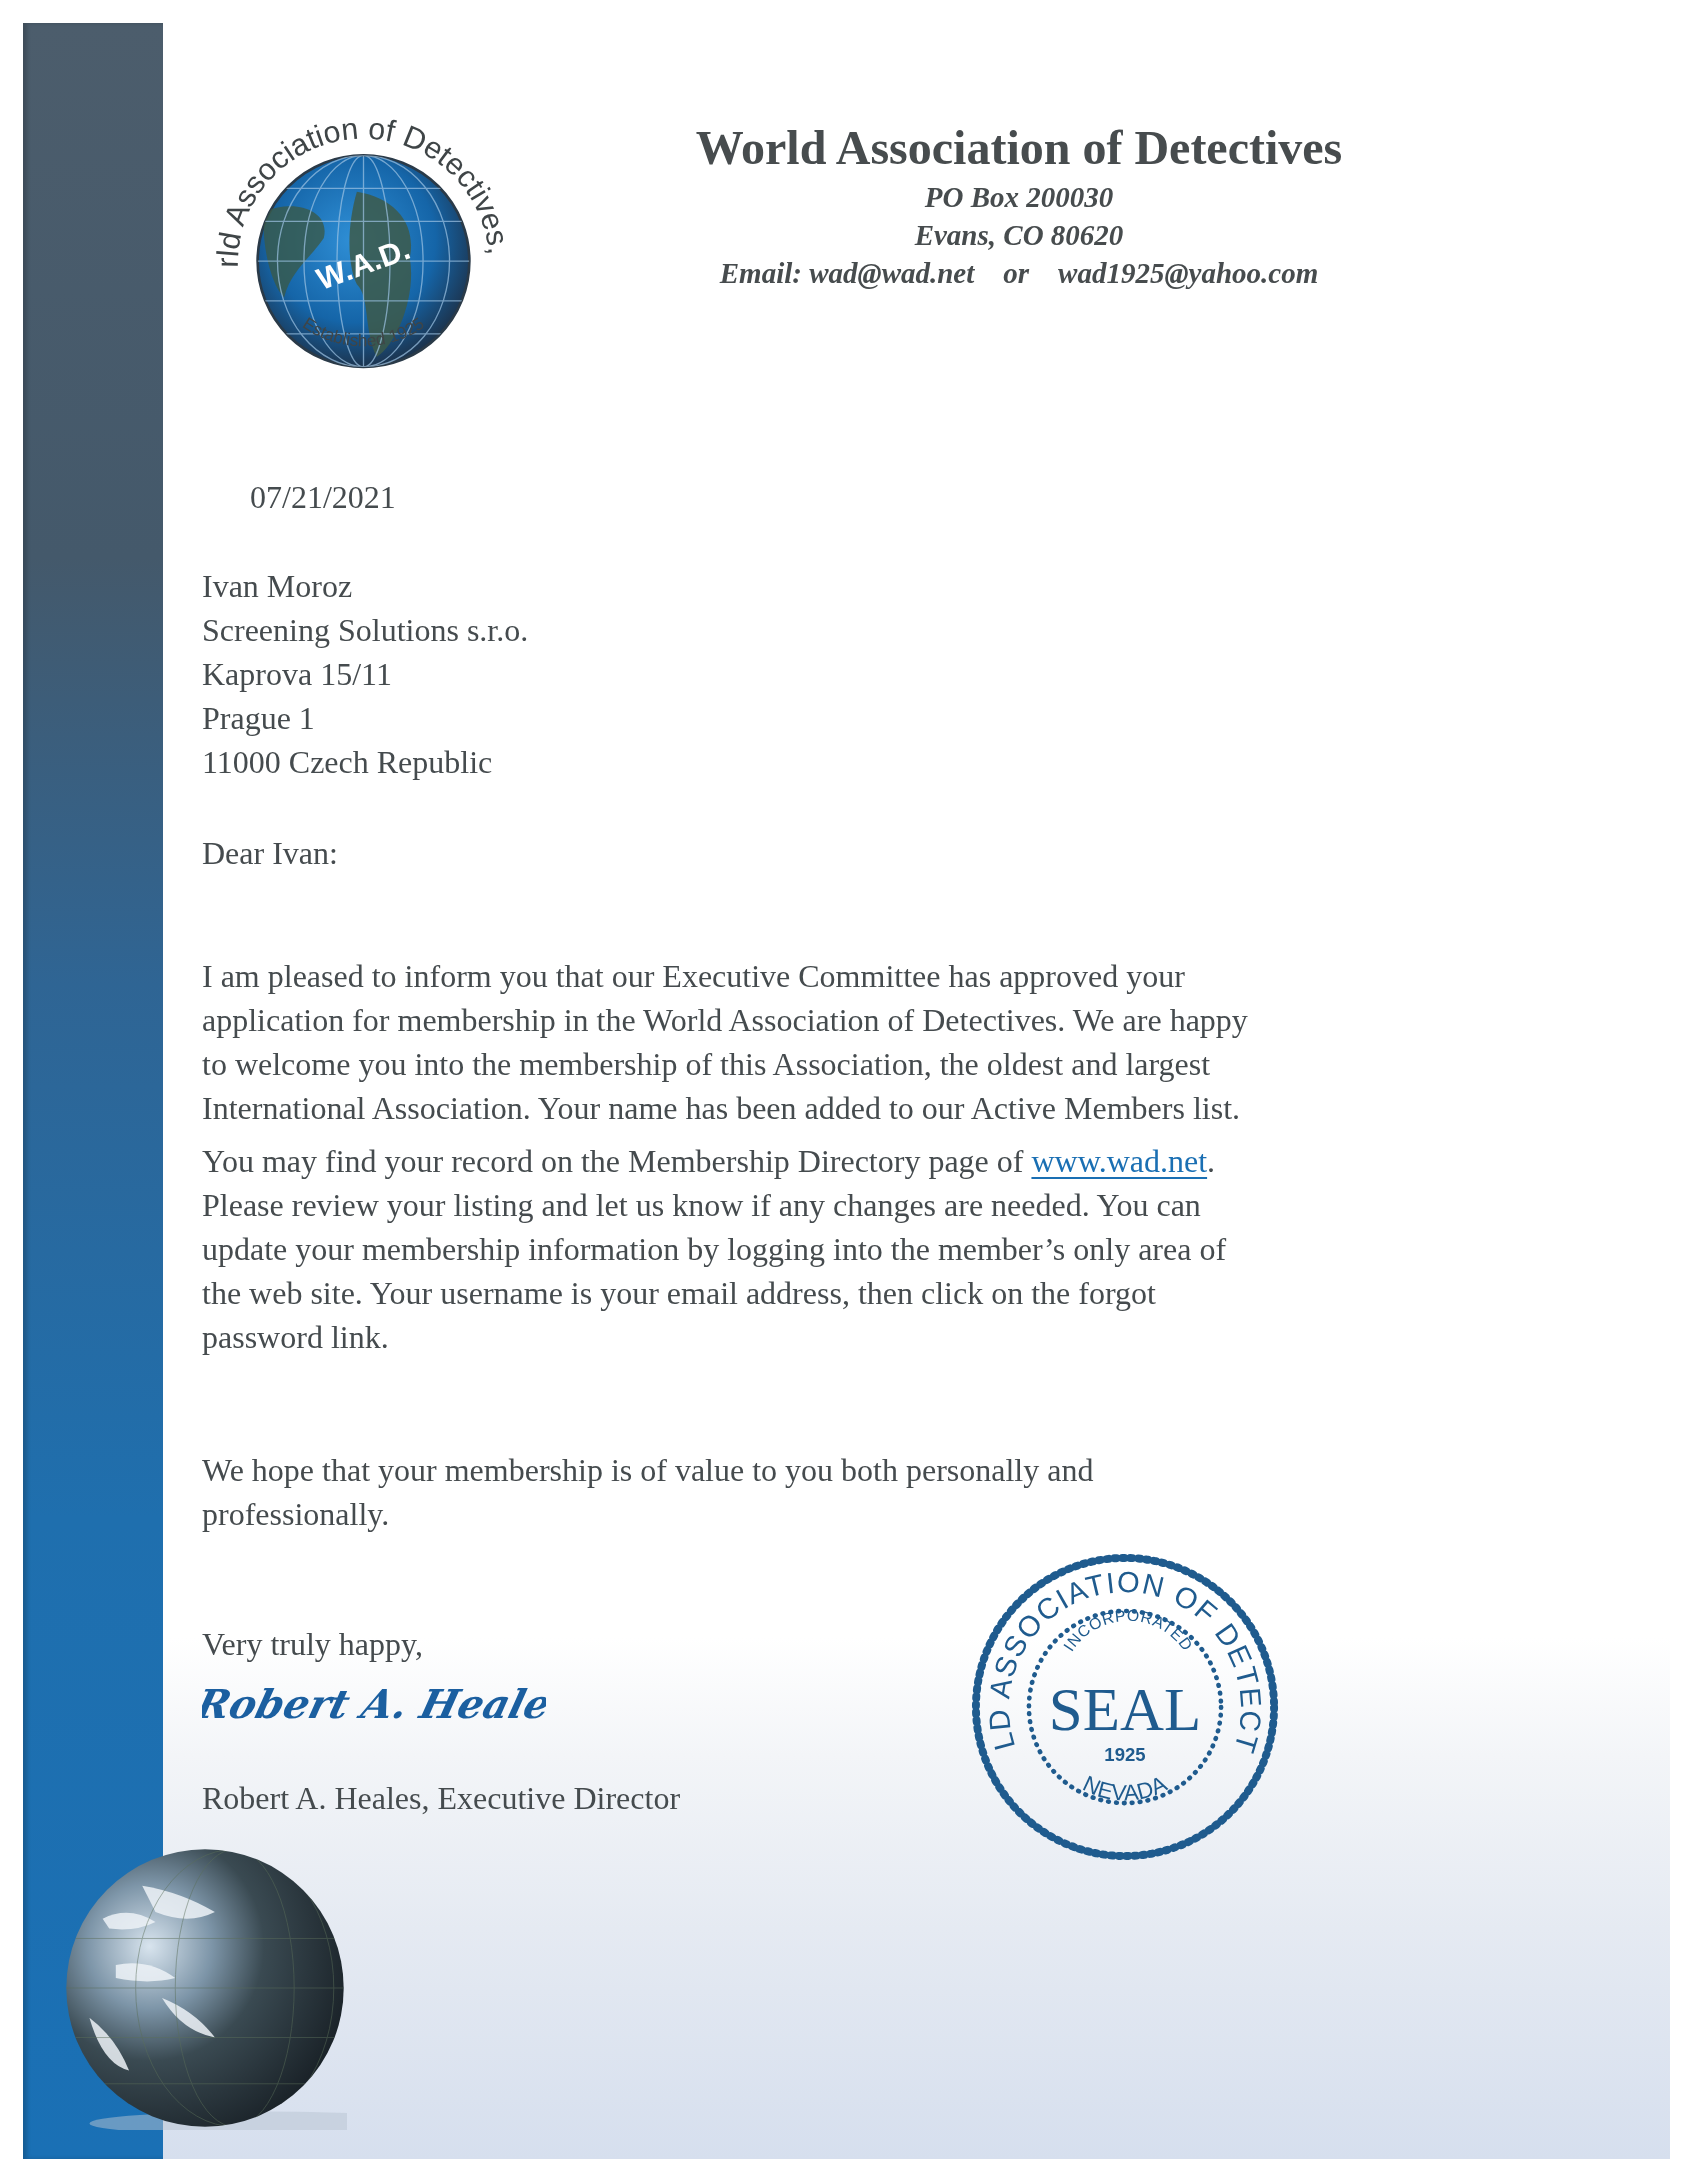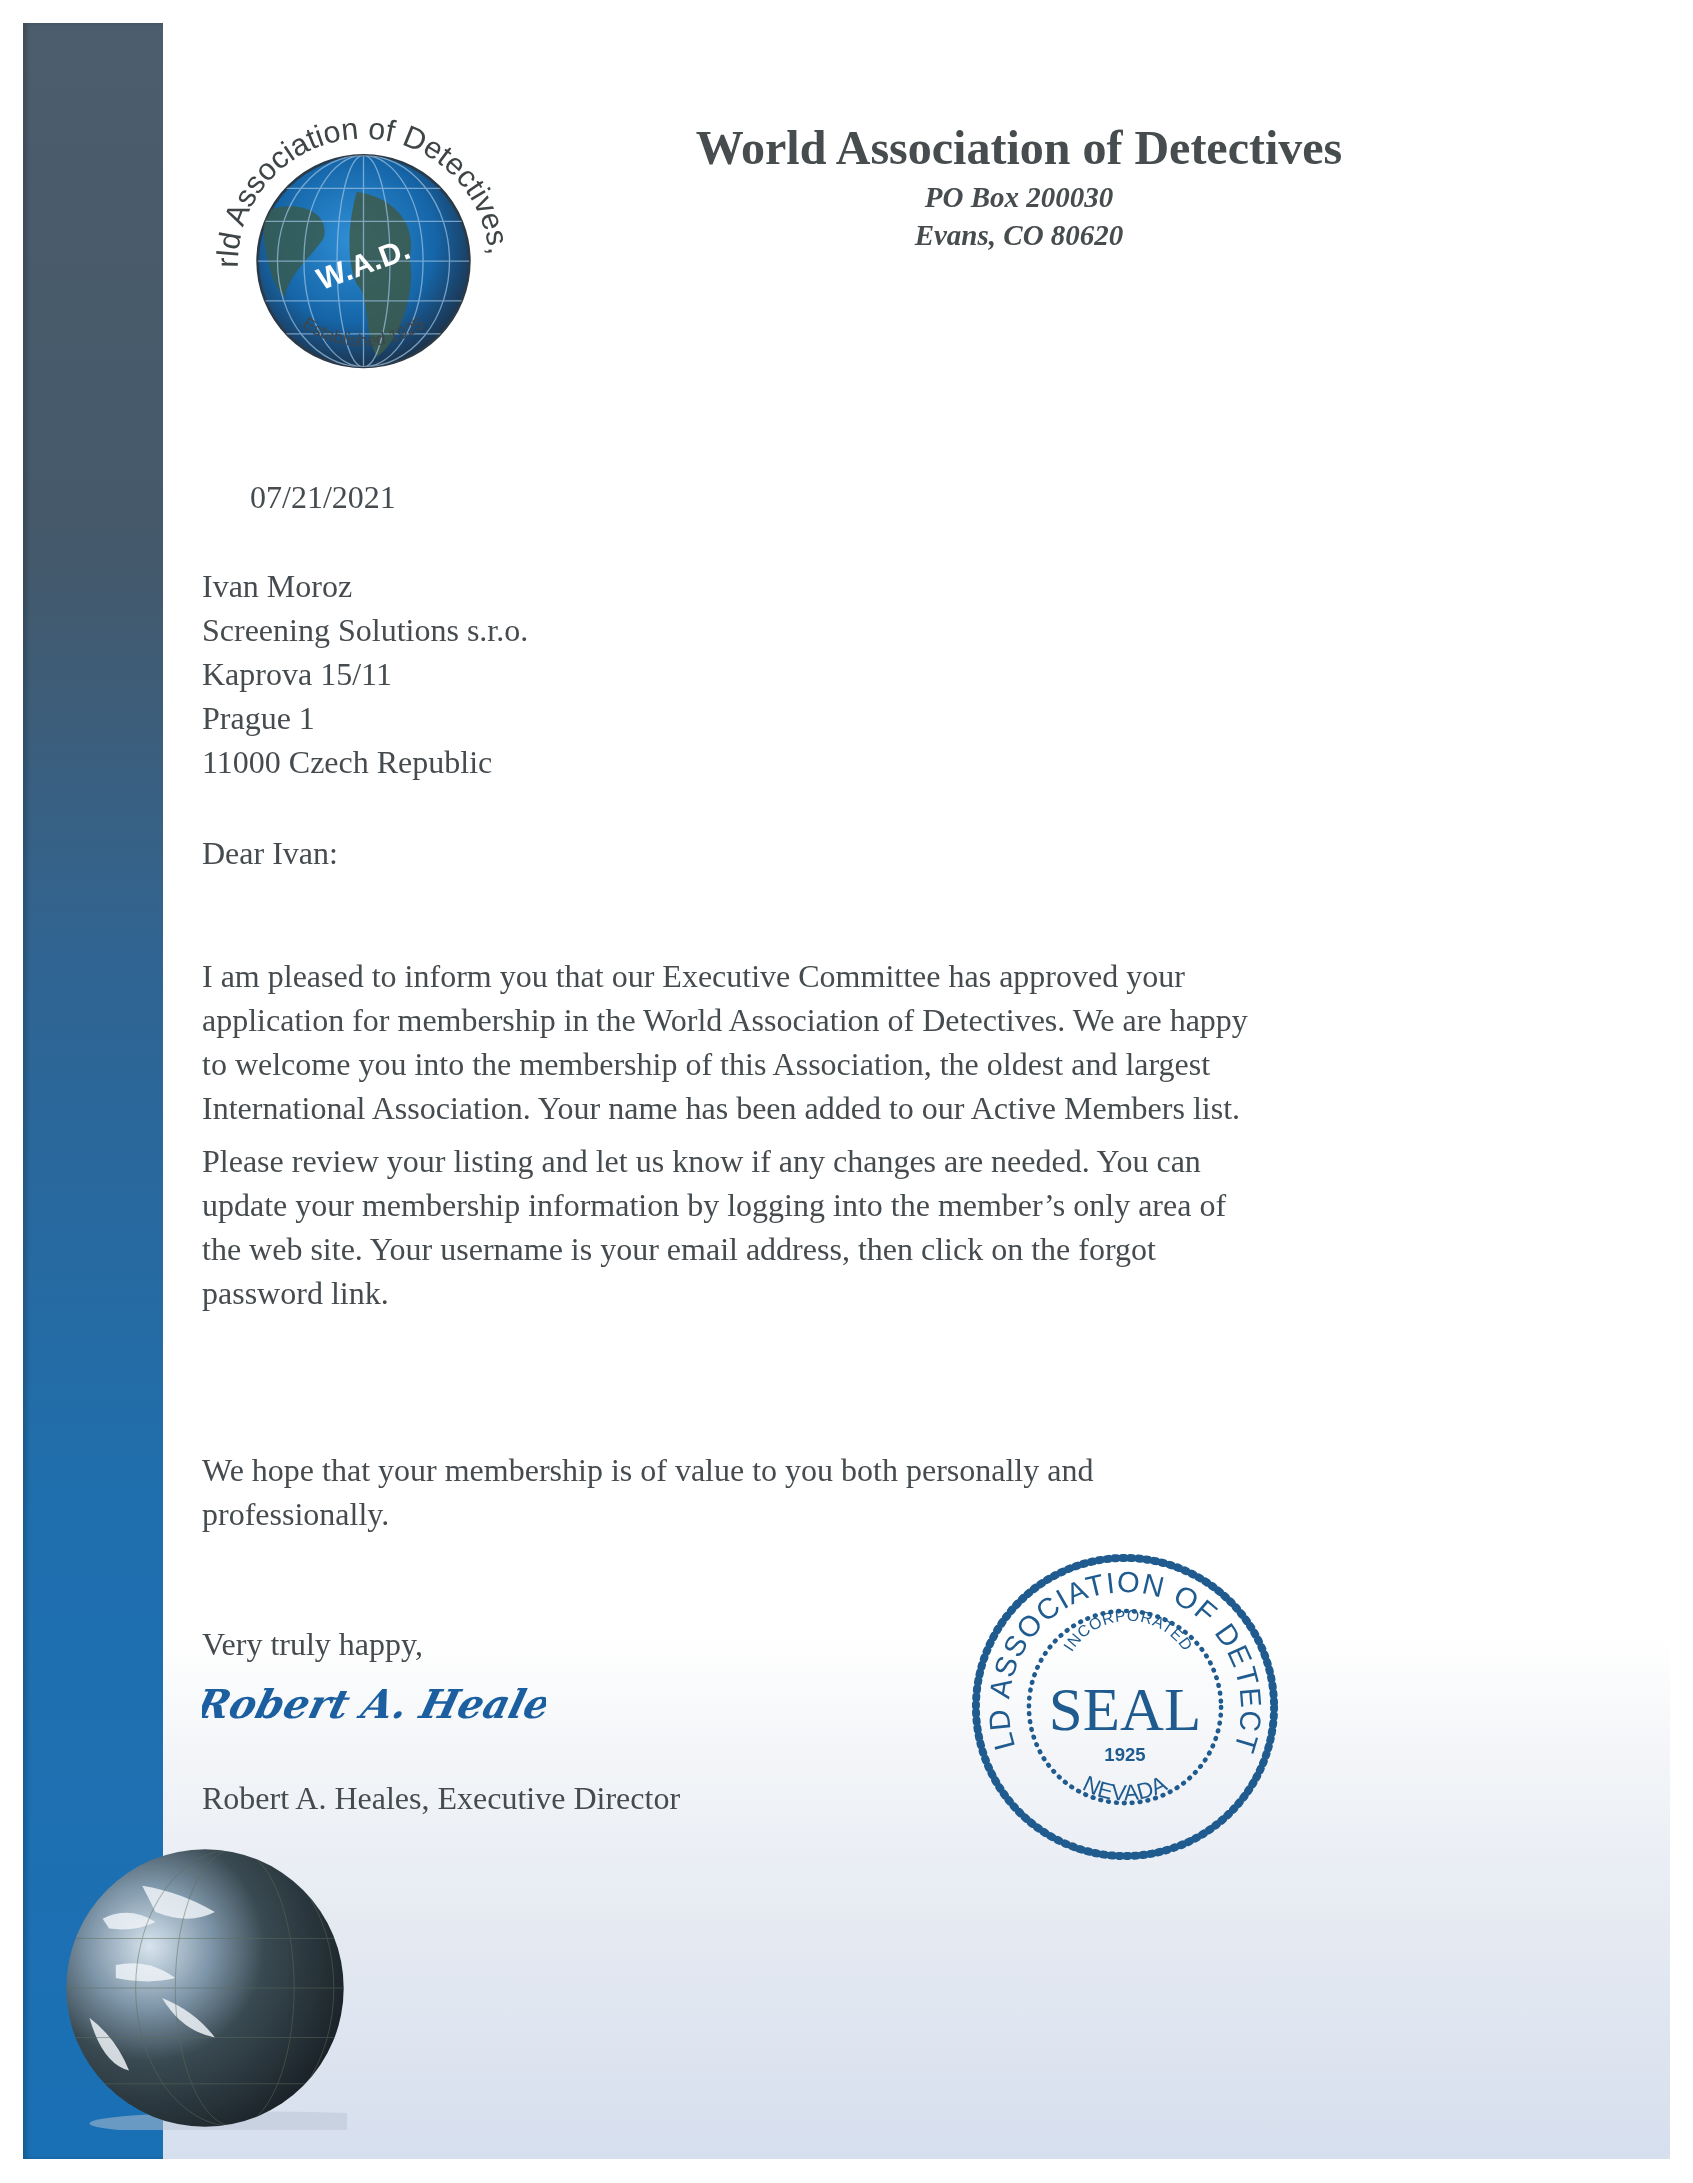--- a/index.html
+++ b/index.html
@@ -86,20 +86,23 @@
     <text font-family="Liberation Sans, sans-serif" font-size="26" fill="#3f4547">
       <textPath href="#arcBot" startOffset="50%" text-anchor="middle">Established 1925</textPath>
     </text>
   </svg>
 </div>
 
 <div class="header">
   <div class="title">World Association of Detectives</div>
   <div class="line">PO Box 200030</div>
   <div class="line">Evans, CO  80620</div>
+  <div class="line">
+    <span>Email: wad@wad.net</span><span class="gap2"></span><span>or</span><span class="gap2"></span><span>wad1925@yahoo.com</span>
+  </div>
 </div>
 
 <div class="body-text date">07/21/2021</div>
 
 <div class="body-text addr">
   <div>Ivan Moroz</div>
   <div>Screening Solutions s.r.o.</div>
   <div>Kaprova 15/11</div>
   <div>Prague 1</div>
   <div>11000 Czech Republic</div>
@@ -108,20 +111,21 @@
 <div class="body-text salutation">Dear Ivan:</div>
 
 <div class="body-text para1">
   <div>I am pleased to inform you that our Executive Committee has approved your</div>
   <div>application for membership in the World Association of Detectives. We are happy</div>
   <div>to welcome you into the membership of this Association, the oldest and largest</div>
   <div>International Association.  Your name has been added to our Active Members list.</div>
 </div>
 
 <div class="body-text para2">
+  <div><span>You may find your record on the Membership Directory page of </span><span class="link">www.wad.net</span><span>.</span></div>
   <div>Please review your listing and let us know if any changes are needed.  You can</div>
   <div>update your membership information by logging into the member’s only area of</div>
   <div>the web site.   Your username is your email address, then click on the forgot</div>
   <div>password link.</div>
 </div>
 
 <div class="body-text para3">
   <div>We hope that your membership is of value to you both personally and</div>
   <div>professionally.</div>
 </div>

